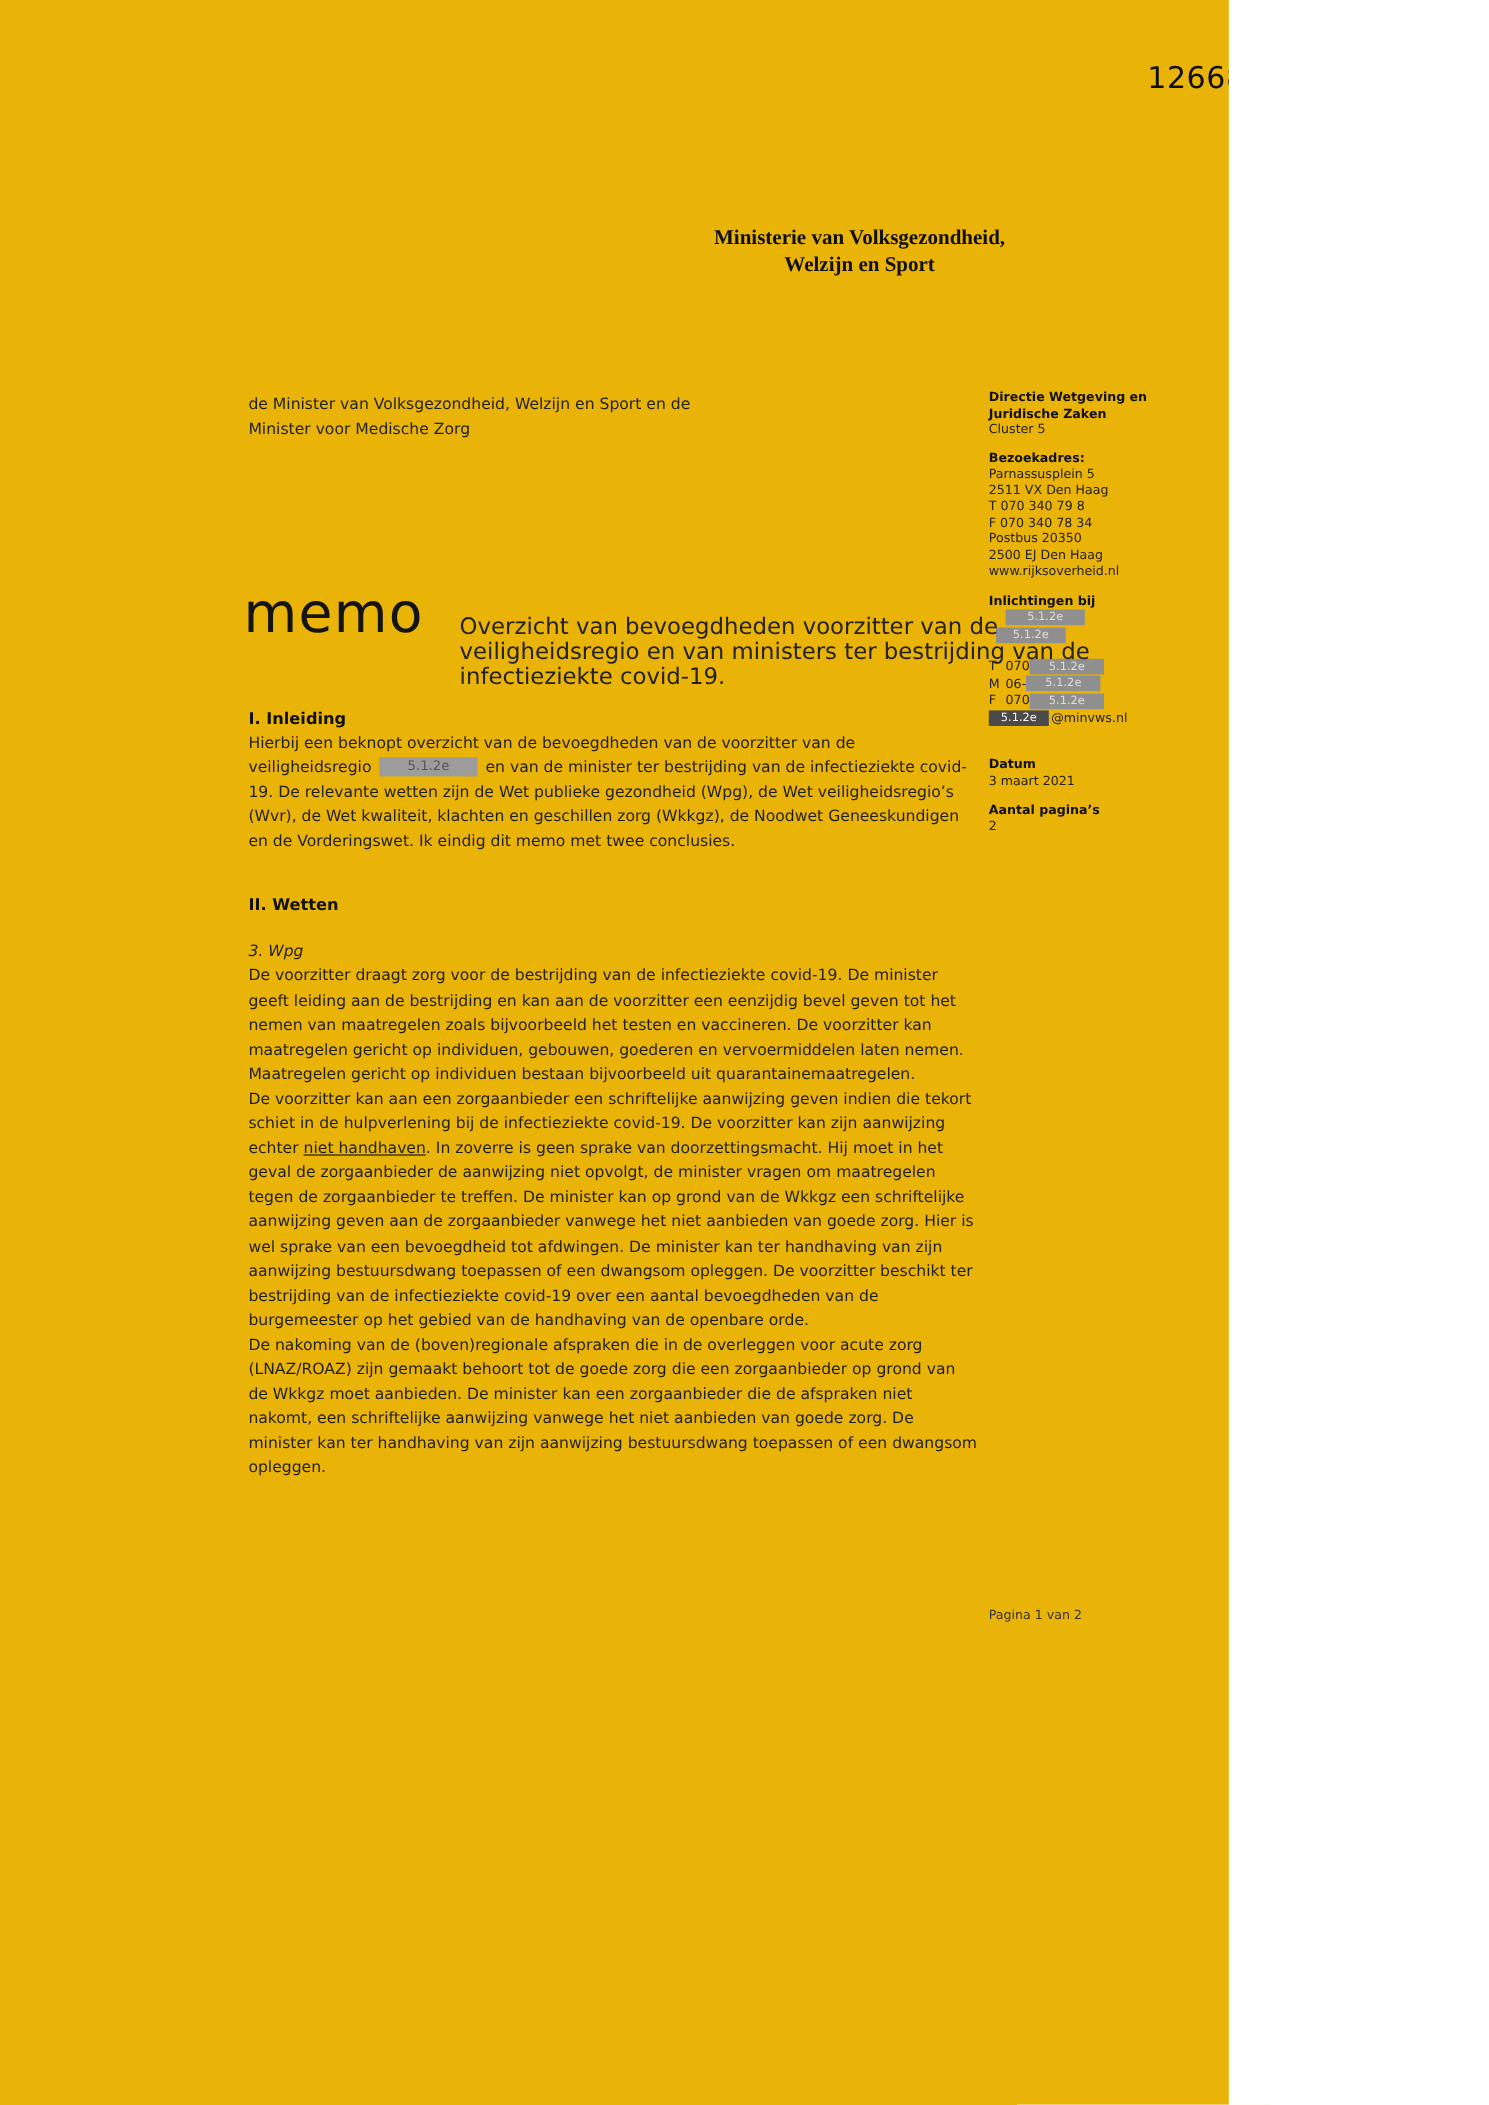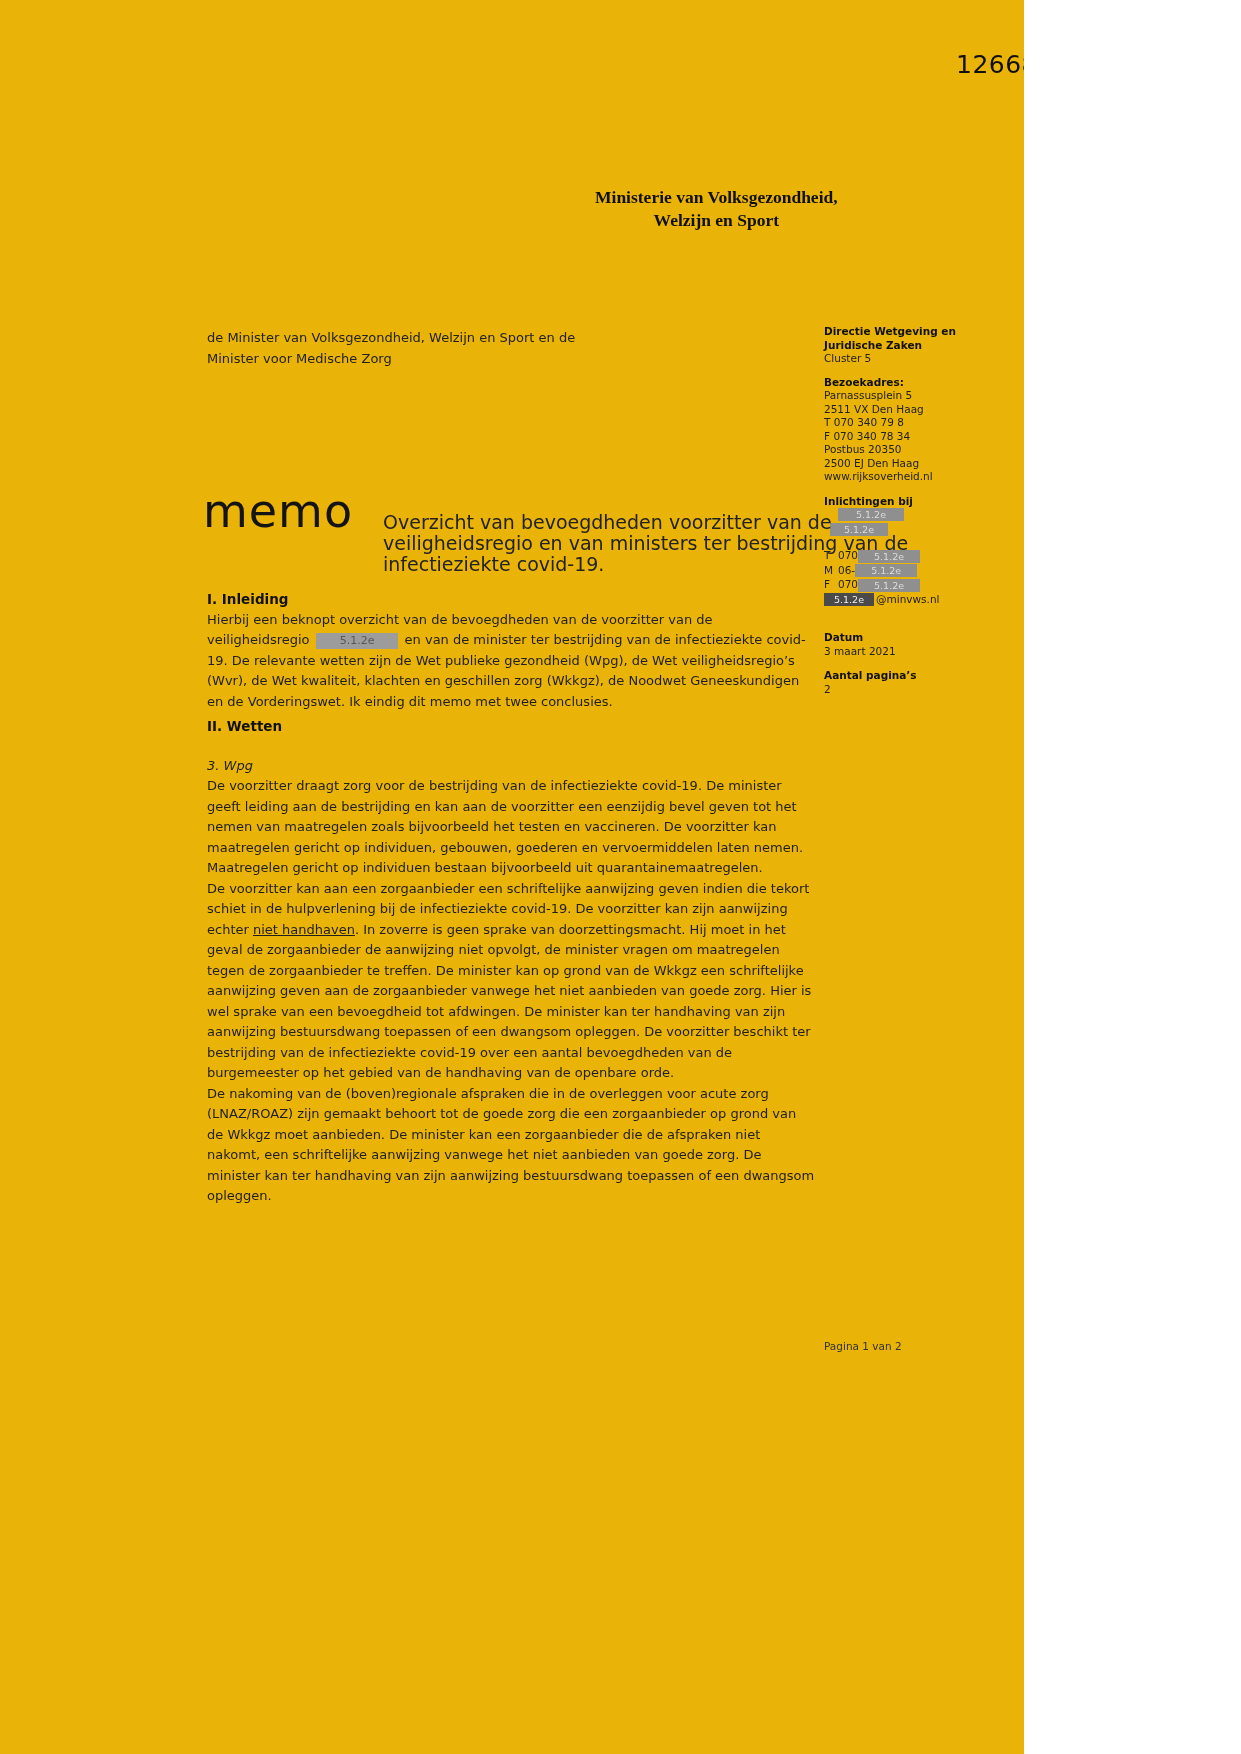--- a/index.html
+++ b/index.html
@@ -47,21 +47,21 @@
   }
   .subject {
     position:absolute; left:383px; top:512px;
     font-size:19px; line-height:21px; color:#222;
   }
   .body-col {
     position:absolute; left:207px; top:589px; width:608px;
     font-size:13px; line-height:20.5px; color:#1f1f1f;
   }
   .h-bold { font-weight:bold; font-size:13.5px; color:#111; }
-  .h-wetten { margin-top:4px; }
+  .h-wetten { margin-top:32px; }
   .sub-italic { font-style:italic; margin-top:19px; }
   .body-col p { margin:0; }
   .inline-redact {
     display:inline-block; background:#9c9c9c; color:#565656;
     font-size:11px; line-height:16px; padding:0 24px;
     vertical-align:middle; margin:0 2px;
   }
   .u { text-decoration:underline; }
   .footer {
     position:absolute; left:824px; top:1340px;

